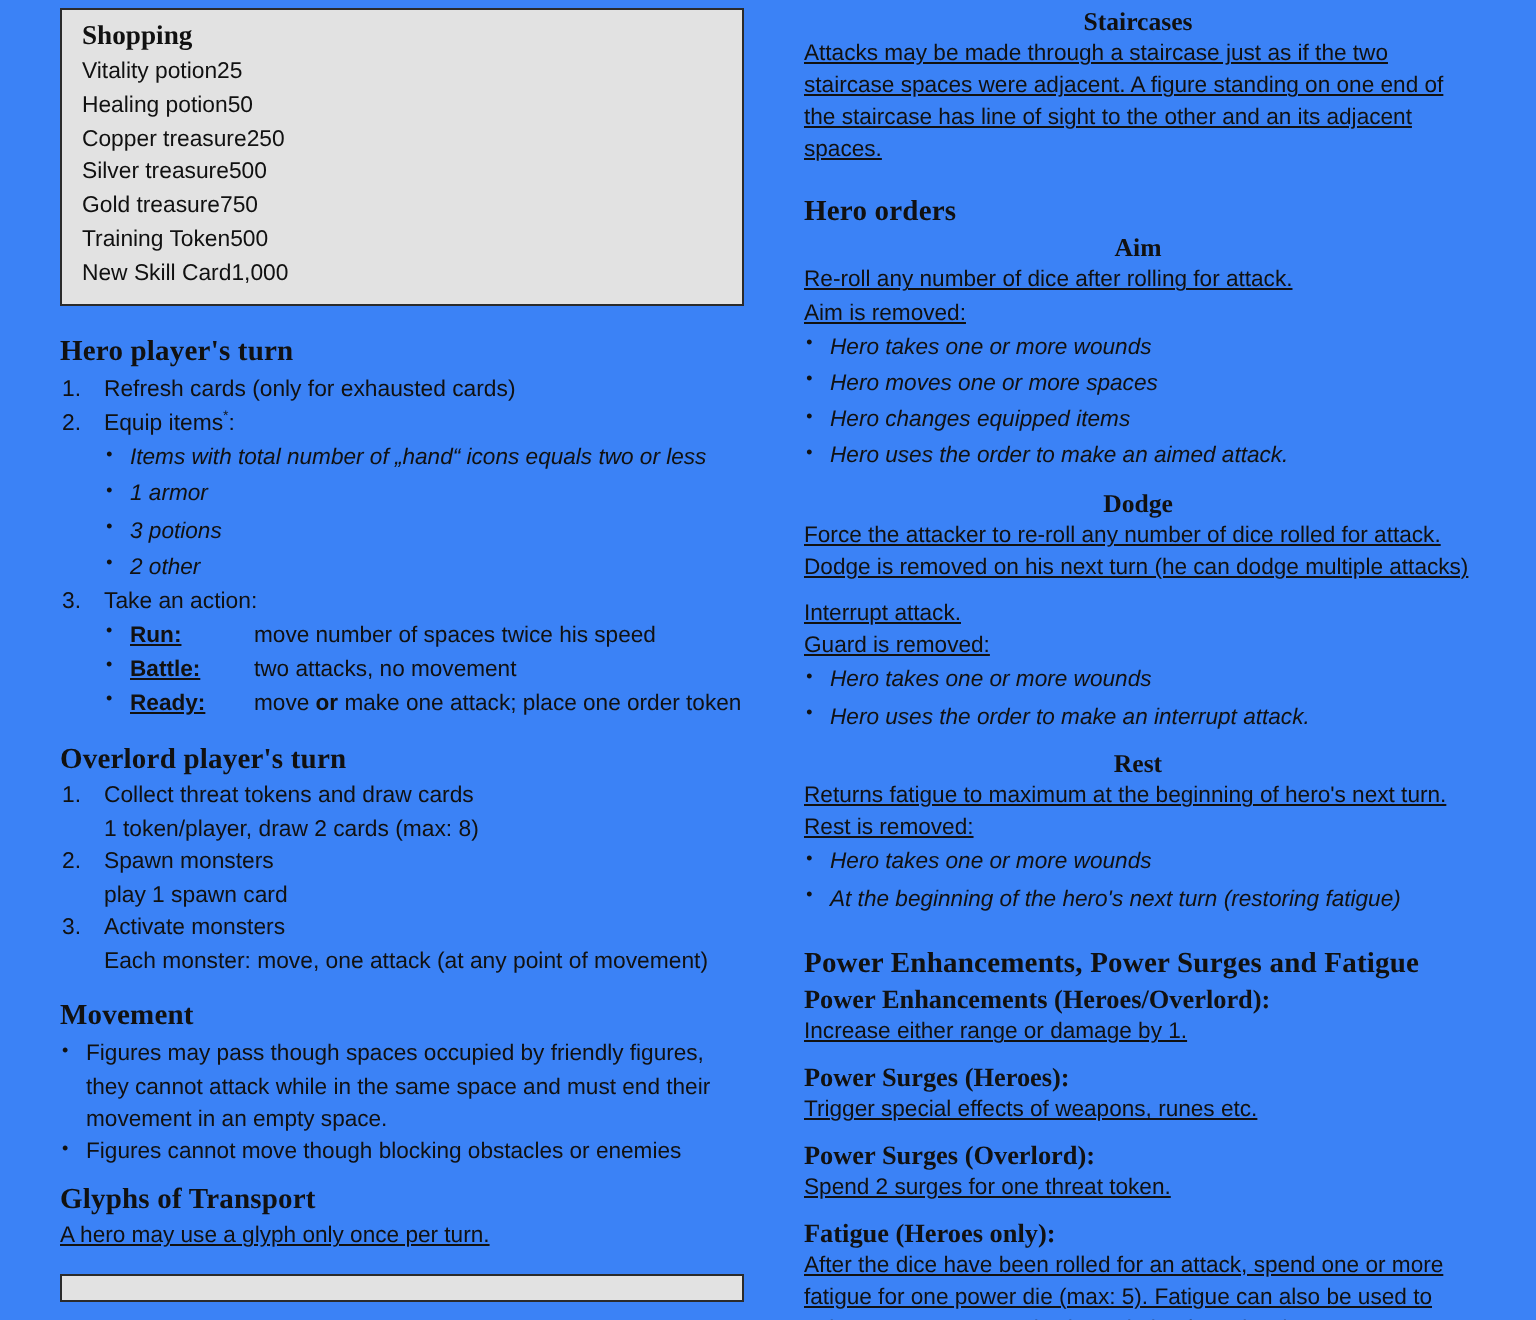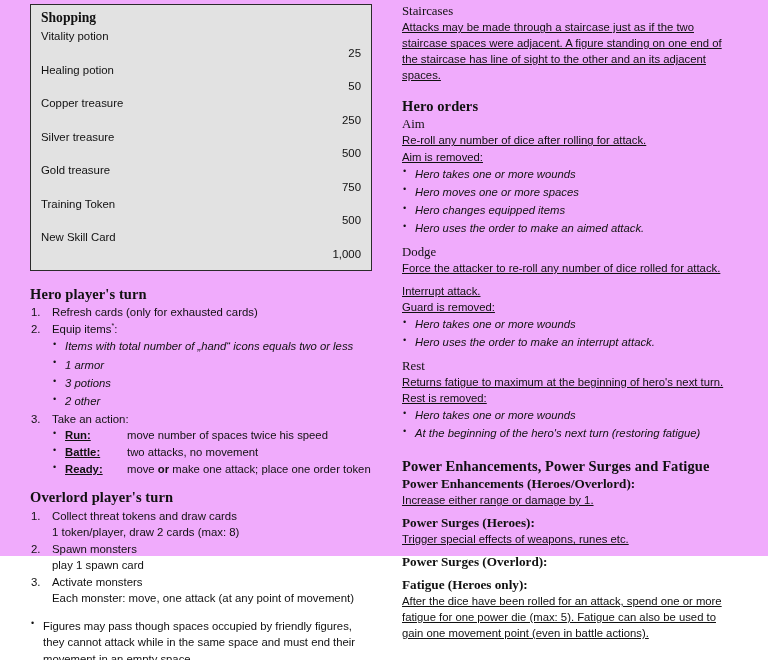--- a/index.html
+++ b/index.html
@@ -6,22 +6,22 @@
   html, body {
     margin: 0; padding: 0;
     width: 768px; height: 660px;
     background: #ffffff;
     font-family: "Liberation Sans", sans-serif;
     color: #111111;
     overflow: hidden;
   }
   .page {
     position: relative;
-    width: 768px; height: 556px;
-    background: #f0abfc;
+    width: 768px; height: 660px;
+    background: #3b82f6;
   }
   .col-left {
     position: absolute;
     left: 30px; top: 4px;
     width: 342px;
   }
   .col-right {
     position: absolute;
     left: 402px; top: 4px;
     width: 334px;
@@ -31,24 +31,25 @@
   h2.section-head {
     font-family: "Liberation Serif", serif;
     font-weight: bold;
     font-size: 14.5px;
     margin: 0 0 2px 0;
     letter-spacing: 0.1px;
     line-height: 1.15;
   }
   h3.sub-head {
     font-family: "Liberation Serif", serif;
-    font-weight: normal;
+    font-weight: bold;
     font-size: 12.8px;
     margin: 0 0 0px 0;
     line-height: 1.2;
+    text-align: center;
   }
   h3.sub-head-big {
     font-family: "Liberation Serif", serif;
     font-weight: bold;
     font-size: 13.2px;
     margin: 0 0 0px 0;
     line-height: 1.2;
   }
 
   p.body-text {
@@ -72,21 +73,20 @@
     margin: 0 0 1px 0;
     line-height: 1.25;
   }
 
   
   .shop-row {
     display: flex;
     justify-content: flex-start;
     font-size: 11.4px;
     line-height: 1.47;
-    flex-direction: column;
   }
   .shop-row .price { text-align: right; }
 
   
   ol.numlist {
     list-style: none;
     margin: 0; padding: 0;
   }
   ol.numlist > li {
     position: relative;
@@ -233,28 +233,30 @@
         <div class="subline">play 1 spawn card</div>
       </li>
       <li>
         <span class="num">3.</span><span>Activate monsters</span>
         <div class="subline">Each monster: move, one attack (at any point of movement)</div>
       </li>
     </ol>
 
     <div class="spacer-md"></div>
 
+    <h2 class="section-head">Movement</h2>
     <ul class="bullets">
       <li>Figures may pass though spaces occupied by friendly figures, they cannot attack while in the same space and must end their movement in an empty space.</li>
       <li>Figures cannot move though blocking obstacles or enemies</li>
     </ul>
 
     <div class="spacer-sm"></div>
 
     <h2 class="section-head">Glyphs of Transport</h2>
+    <p class="body-text">A hero may use a glyph only once per turn.</p>
 
     <div class="spacer-md"></div>
 
     <div class="framed">
       
       
       
       
       
     </div>
@@ -277,20 +279,21 @@
       <li>Hero takes one or more wounds</li>
       <li>Hero moves one or more spaces</li>
       <li>Hero changes equipped items</li>
       <li>Hero uses the order to make an aimed attack.</li>
     </ul>
 
     <div class="spacer-sm"></div>
 
     <h3 class="sub-head">Dodge</h3>
     <p class="body-text">Force the attacker to re-roll any number of dice rolled for attack.</p>
+    <p class="body-text">Dodge is removed on his next turn (he can dodge multiple attacks)</p>
 
     <div class="spacer-sm"></div>
 
     <p class="body-text">Interrupt attack.</p>
     <p class="body-text">Guard is removed:</p>
     <ul class="bullets roomy">
       <li>Hero takes one or more wounds</li>
       <li>Hero uses the order to make an interrupt attack.</li>
     </ul>
 
@@ -311,20 +314,21 @@
     <p class="body-text">Increase either range or damage by 1.</p>
 
     <div class="spacer-sm"></div>
 
     <h3 class="sub-head-big">Power Surges (Heroes):</h3>
     <p class="body-text">Trigger special effects of weapons, runes etc.</p>
 
     <div class="spacer-sm"></div>
 
     <h3 class="sub-head-big">Power Surges (Overlord):</h3>
+    <p class="body-text">Spend 2 surges for one threat token.</p>
 
     <div class="spacer-sm"></div>
 
     <h3 class="sub-head-big">Fatigue (Heroes only):</h3>
     <p class="body-text">After the dice have been rolled for an attack, spend one or more fatigue for one power die (max: 5). Fatigue can also be used to gain one movement point (even in battle actions).</p>
 
   </div>
 
 </div>
 

